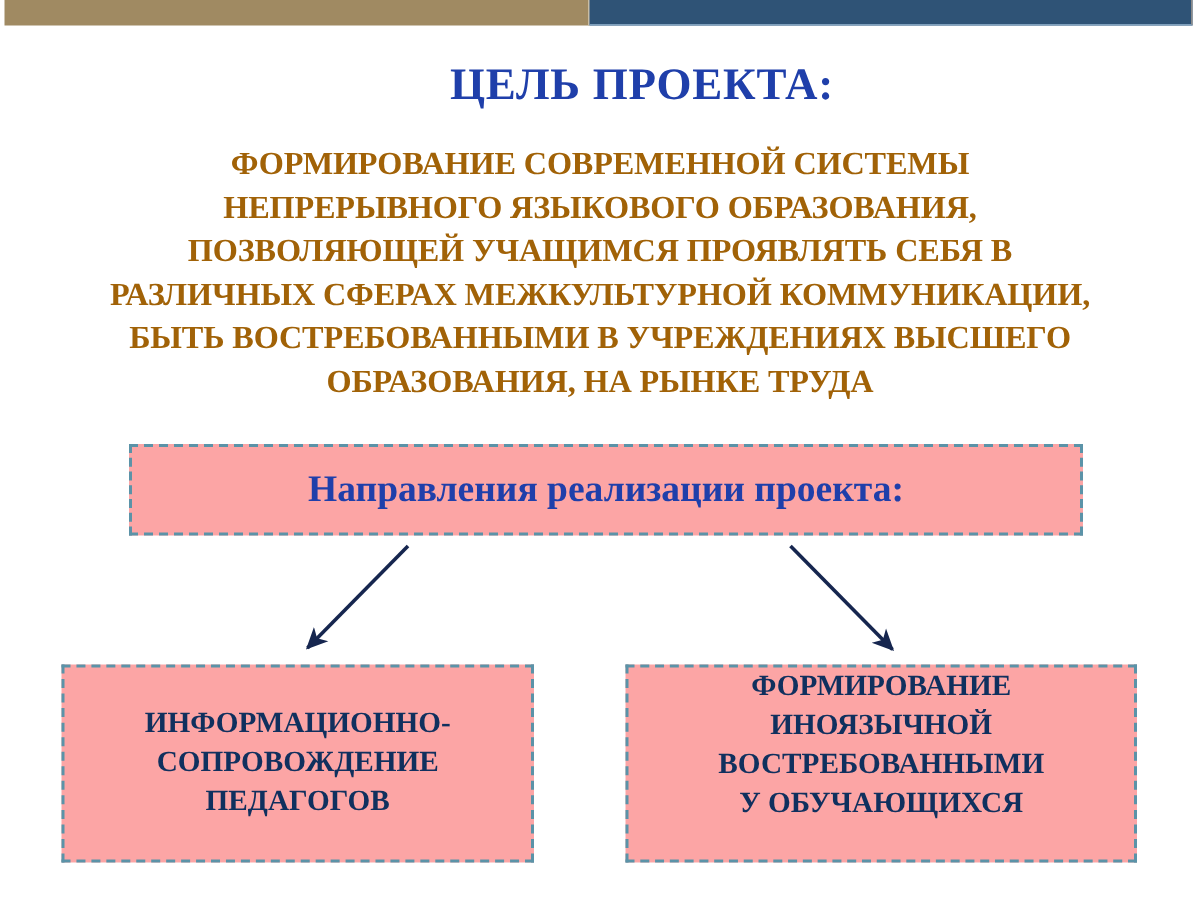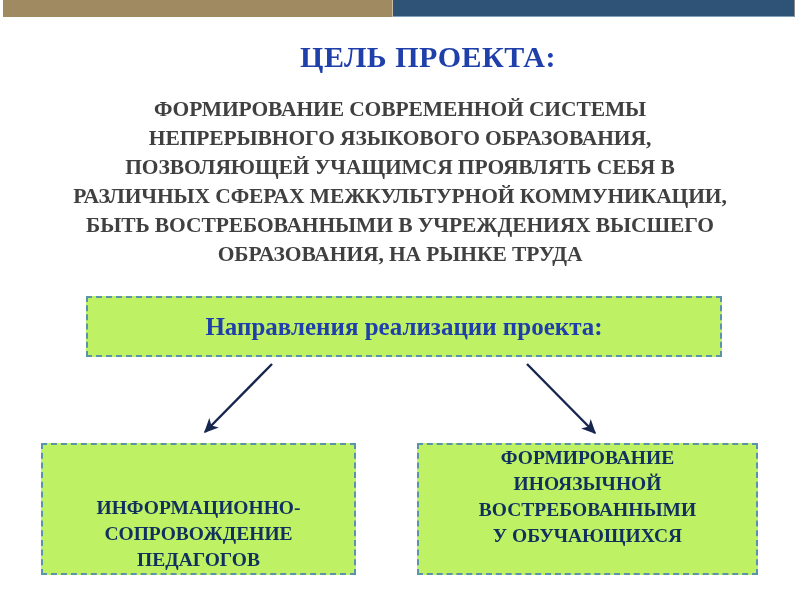--- a/index.html
+++ b/index.html
@@ -60,38 +60,38 @@
     margin-left: 28px;
   }
 
   
   #goal-paragraph {
     position: absolute;
     left: 16px;
     top: 95px;
     width: 768px;
     text-align: center;
-    color: #404040;
+    color: #a16207;
     font-size: 21.5px;
     font-weight: bold;
     line-height: 29px;
     font-family: "Liberation Serif", "DejaVu Serif", serif;
     letter-spacing: -0.1px;
   }
   #goal-paragraph .gline {
     display: block;
     white-space: nowrap;
   }
 
   
   .dashbox {
     position: absolute;
     box-sizing: border-box;
     border: 2px dashed #5b93a8;
-    background: #bef264;
+    background: #fca5a5;
   }
   #directions-box {
     left: 86px;
     top: 296px;
     width: 636px;
     height: 61px;
     display: flex;
     align-items: center;
     justify-content: center;
   }
@@ -102,21 +102,21 @@
     font-family: "Liberation Serif", "DejaVu Serif", serif;
     white-space: nowrap;
   }
 
   #branch-left-box {
     left: 41px;
     top: 443px;
     width: 315px;
     height: 132px;
     display: flex;
-    align-items: flex-end;
+    align-items: center;
     justify-content: center;
   }
   #branch-right-box {
     left: 417px;
     top: 443px;
     width: 341px;
     height: 132px;
     display: flex;
     justify-content: center;
   }

